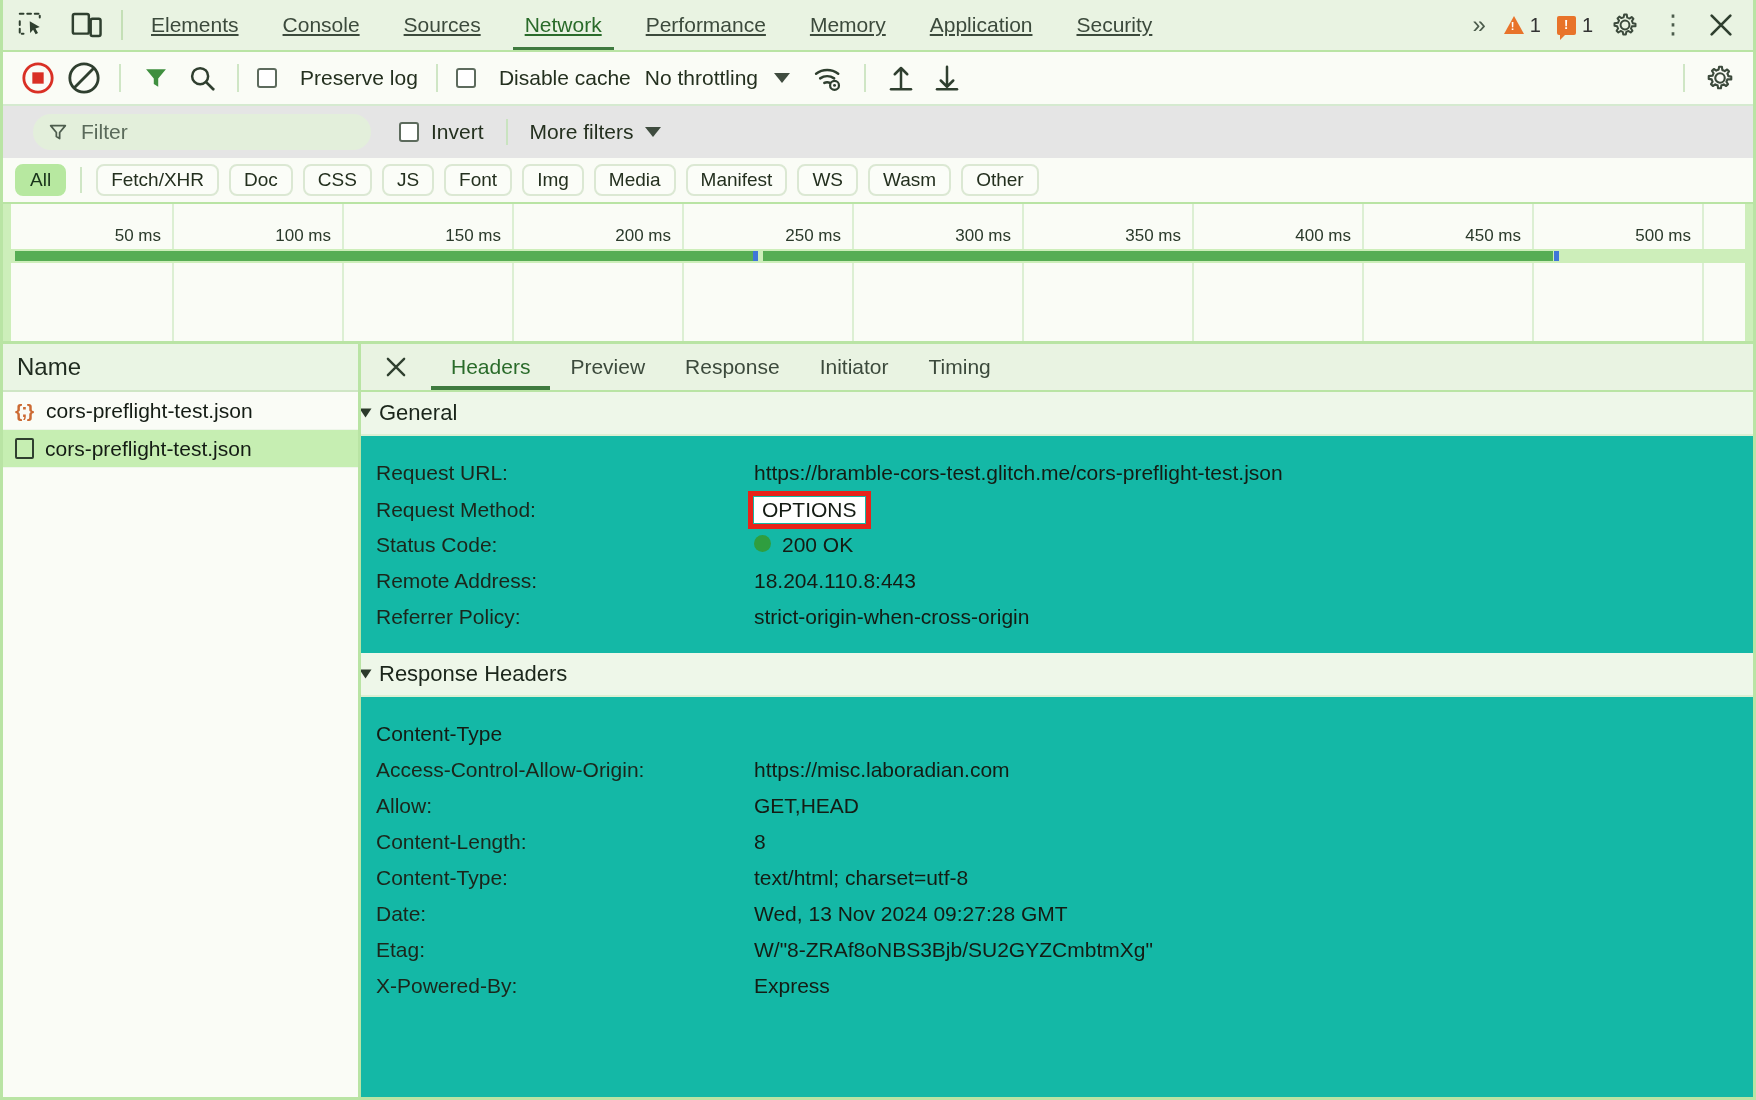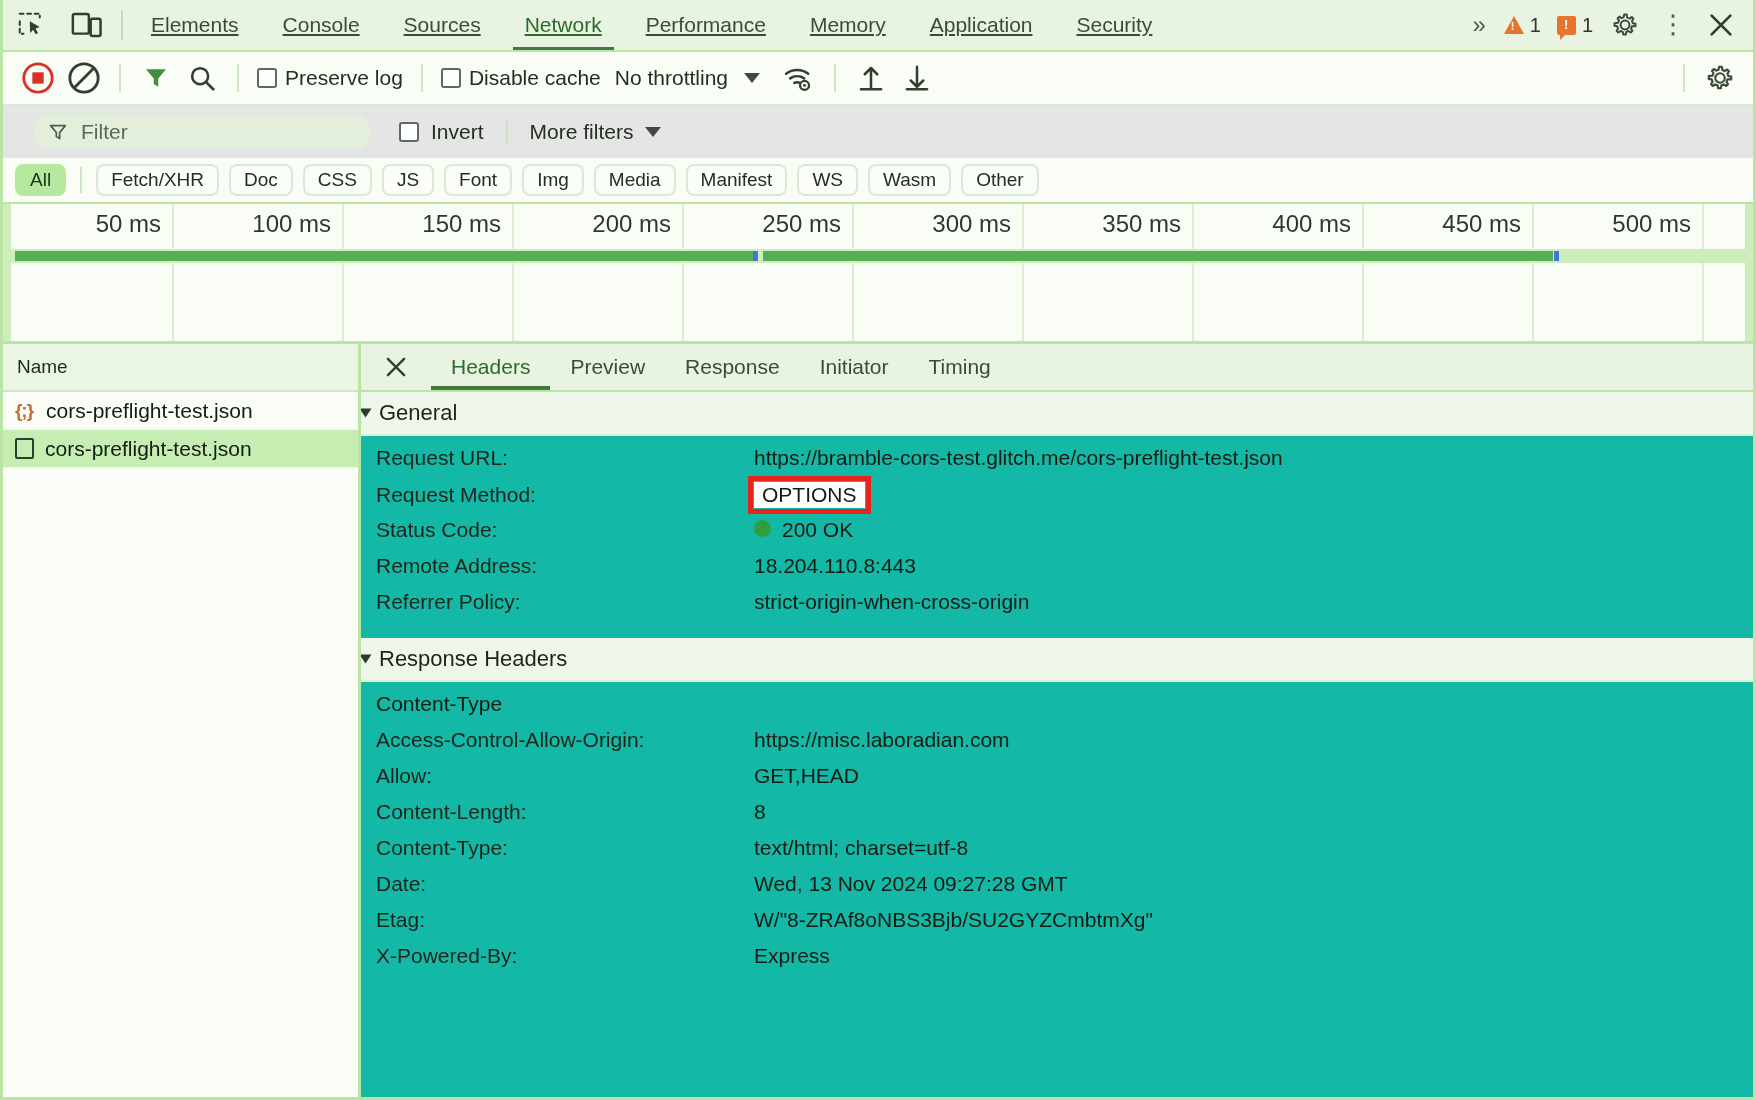--- a/index.html
+++ b/index.html
@@ -117,21 +117,21 @@
   .tbsep {
     width: 2px; height: 28px; background: #cfe6c5; margin: 0 12px;
     flex: 0 0 2px;
   }
   .tb-icon {
     width: 46px; height: 42px;
     display: flex; align-items: center; justify-content: center;
     cursor: pointer;
   }
   .cb-wrap {
-    display: flex; align-items: center; gap: 8px;
+    display: flex; align-items: center; gap: 23px;
     font-size: 21px; color: #24301f; cursor: pointer;
     padding: 0 6px;
     white-space: nowrap;
   }
   .cbox {
     width: 20px; height: 20px;
     border: 2px solid #5d6b5d; border-radius: 3px;
     background: #fff; flex: 0 0 20px;
   }
   .throttle {
@@ -206,22 +206,22 @@
     background: #fafcf6;
     border-bottom: 3px solid #b9e4a4;
     overflow: hidden;
   }
   .ov-grid { position: absolute; inset: 0; }
   .ov-tick {
     position: absolute; top: 0; bottom: 0;
     border-right: 2px solid #dcefd3;
   }
   .ov-label {
-    position: absolute; top: 6px;
-    font-size: 24px; color: #2b3a2b;
+    position: absolute; top: 22px;
+    font-size: 17px; color: #2b3a2b;
     transform: translateX(-100%);
     padding-right: 9px;
     white-space: nowrap;
   }
   .ov-band {
     position: absolute;
     height: 14px;
     background: #cdeeba;
   }
   .ov-bar {
@@ -249,21 +249,21 @@
   .listpane {
     width: 358px; flex: 0 0 358px;
     display: flex; flex-direction: column;
     background: #fafcf6;
     border-right: 3px solid #b9e4a4;
   }
   .list-head {
     height: 48px; flex: 0 0 48px;
     display: flex; align-items: center;
     padding-left: 14px;
-    font-size: 19px; color: #1f2b1f;
+    font-size: 24px; color: #1f2b1f;
     background: #eaf5e4;
     border-bottom: 2px solid #cfe6c5;
   }
   .row {
     height: 38px; flex: 0 0 38px;
     display: flex; align-items: center;
     gap: 11px; padding-left: 10px;
     font-size: 21px; color: #141c14;
     cursor: pointer;
     border-bottom: 1px solid #eef6ea;
@@ -323,21 +323,21 @@
     cursor: pointer;
   }
   .tri {
     width: 0; height: 0;
     border-left: 9px solid #2b3a2b;
     border-top: 6px solid transparent;
     border-bottom: 6px solid transparent;
     transform: rotate(90deg);
     margin-right: 4px;
   }
-  .kvlist { padding: 10px 4px 0 0; }
+  .kvlist { padding: 10px 4px 0 0; margin-top: 15px; }
   .kv {
     display: flex; align-items: baseline;
     height: 36px;
     padding-left: 15px;
     font-size: 21px;
   }
   .kvk { width: 378px; flex: 0 0 378px; color: #1b261b; }
   .kvv { color: #141c14; white-space: nowrap; }
   .hl-box {
     position: relative;

